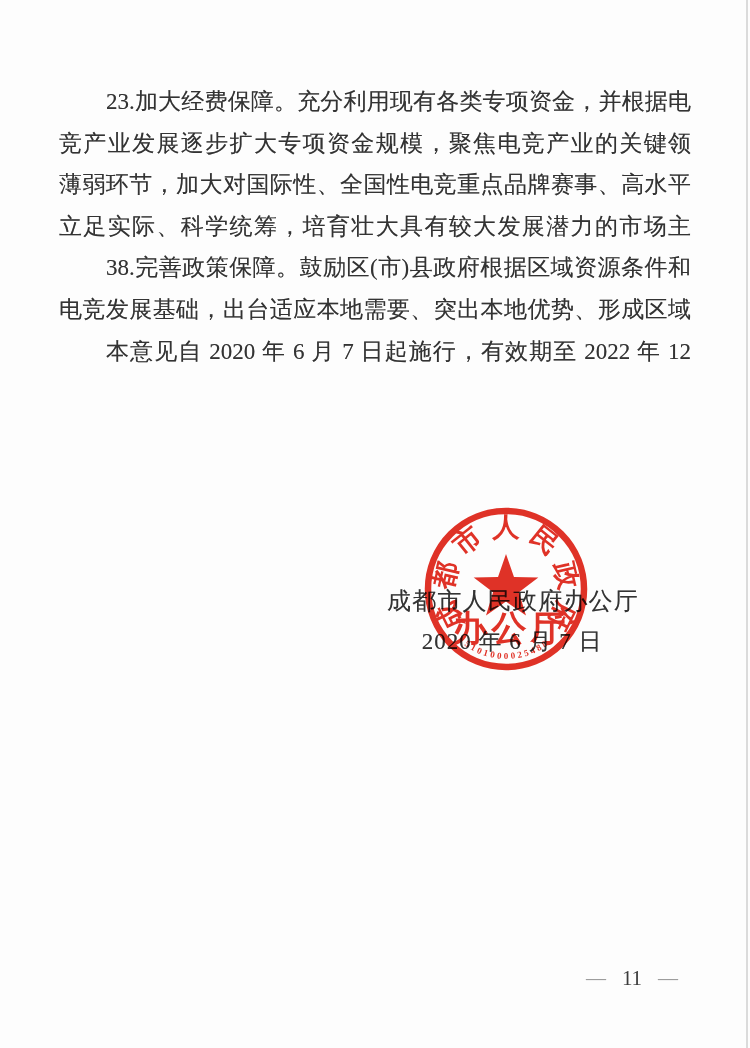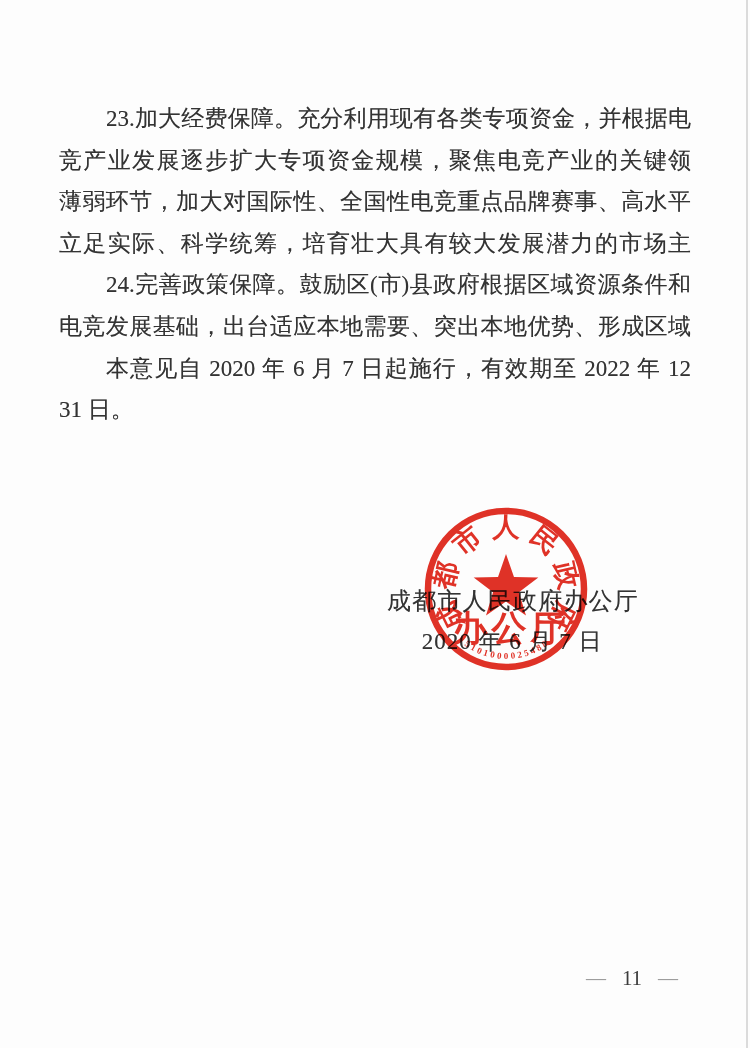--- a/index.html
+++ b/index.html
@@ -8,21 +8,20 @@
     position:relative;width:750px;height:1048px;
     background:var(--paper,#fdfdfd);
     font-family:"Liberation Serif","DejaVu Serif",serif;
     color:var(--ink,#333);
   }
   
   .body-text{
     position:absolute;left:59px;top:81px;width:632px;
     font-size:23px;line-height:41.6px;letter-spacing:0;
     text-shadow:0 0 0.6px rgba(50,50,50,0.45);
-    margin-top:17px;
   }
   .line{
     height:41.6px;overflow:hidden;
     text-align:justify;word-break:break-all;
   }
   .line.j{text-align-last:justify;}
   .line.ind{text-indent:47px;}
   
   .sig-org{
     position:absolute;top:585px;left:513px;transform:translateX(-50%);
@@ -61,24 +60,23 @@
 </head>
 <body>
 
 <div class="page" style="--paper: #fdfdfd; --ink: #333333; --seal: #e02519;">
 
   <div class="body-text" id="docBody">
       <div class="line j ind">23.加大经费保障。充分利用现有各类专项资金，并根据电</div>
       <div class="line j">竞产业发展逐步扩大专项资金规模，聚焦电竞产业的关键领域、</div>
       <div class="line j">薄弱环节，加大对国际性、全国性电竞重点品牌赛事、高水平电竞</div>
       <div class="line j">立足实际、科学统筹，培育壮大具有较大发展潜力的市场主体。</div>
-      <div class="line j ind">24.完善政策保障。鼓励区(市)县政府根据区域资源条件和</div>
+      <div class="line j ind">38.完善政策保障。鼓励区(市)县政府根据区域资源条件和</div>
       <div class="line j">电竞发展基础，出台适应本地需要、突出本地优势、形成区域核心</div>
       <div class="line j ind">本意见自 2020 年 6 月 7 日起施行，有效期至 2022 年 12 月</div>
-      <div class="line">31 日。</div>
     </div>
 
   <div class="sig-org">成都市人民政府办公厅</div>
 
   <div class="sig-date">2020 年 6 月 7 日</div>
 
   <svg class="seal" id="sealSvg" viewBox="-100 -100 200 200" xmlns="http://www.w3.org/2000/svg">
     <circle class="ring" cx="0" cy="0" r="78"></circle>
     <polygon class="star" transform="translate(0,-1)" points="0,-34 7.99,-11 32.34,-10.51 12.93,4.2 19.99,27.51 0,13.6 -19.99,27.51 -12.93,4.2 -32.34,-10.51 -7.99,-11"></polygon>
     <text class="seal-bottom" x="5" y="39">办公厅</text>

